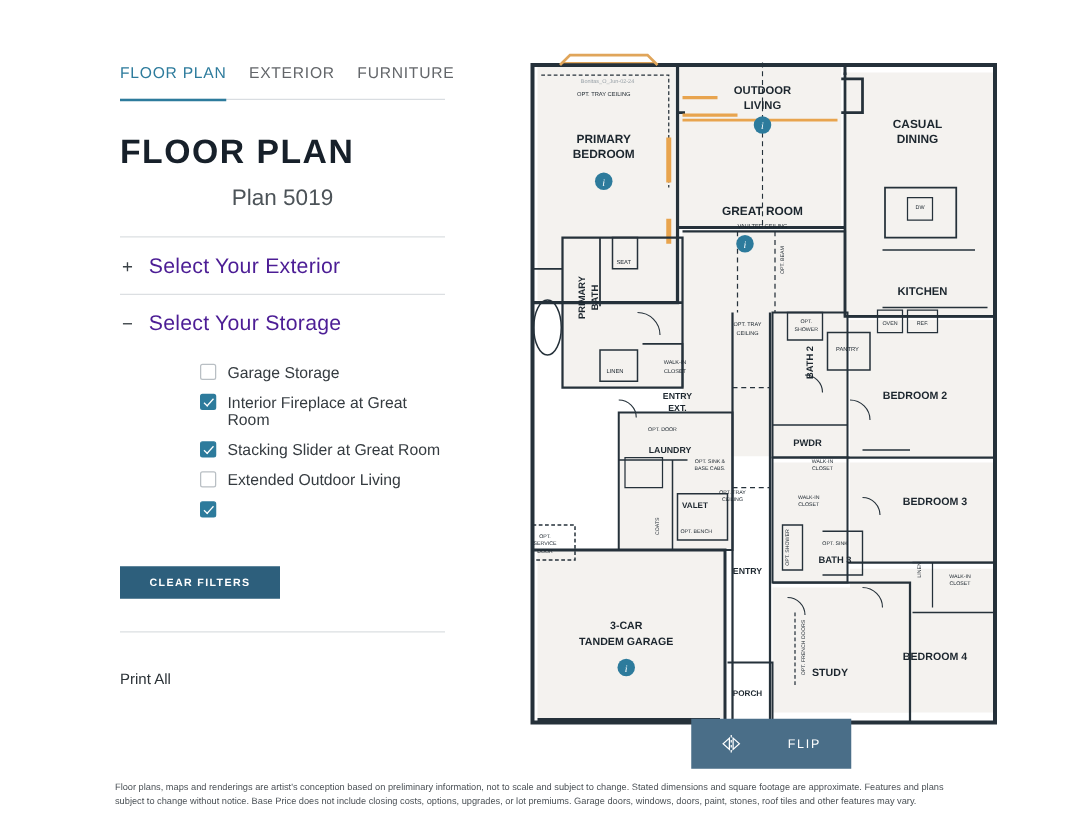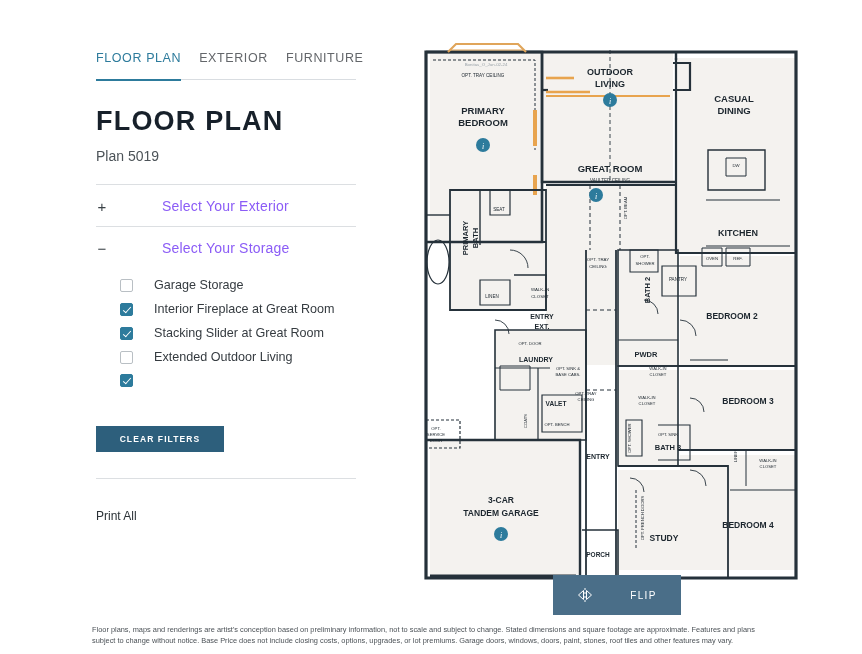--- a/index.html
+++ b/index.html
@@ -24,34 +24,34 @@
   .tab.active { color: #2d7b9c; }
   .tab.active::after {
     content: ""; position: absolute; left: 0; right: 0; bottom: -9px;
     height: 2px; background: #2d7b9c;
   }
 
   .title {
     font-size: 27px; font-weight: bold; letter-spacing: 1.2px;
     margin: 26px 0 0 0; color: #17202a;
   }
-  .subtitle { font-size: 14px; color: #4c5358; margin-top: 11px; }
+  .subtitle { font-size: 18px; color: #4c5358; margin-top: 11px; text-align: center; }
 
   .rule { height: 1px; background: #dcdfe2; margin: 20px 0 0 0; }
 
   .accordion {
     display: flex; align-items: center; gap: 11px;
     padding: 13px 0 12px 0; cursor: pointer;
   }
   .accordion + .rule { margin-top: 0; }
   .acc-sign { font-size: 15px; color: #3a4146; width: 12px; text-align: center; line-height: 1; }
-  .acc-label { font-size: 14px; color: #8b5cf6; letter-spacing: .2px; margin-left: 43px; }
+  .acc-label { font-size: 17px; color: #4c1d95; letter-spacing: .2px; }
 
   .options { margin: 10px 0 0 24px; }
-  .opt { display: flex; align-items: flex-end; gap: 21px; margin-bottom: 10px; cursor: pointer; }
+  .opt { display: flex; align-items: flex-start; gap: 9px; margin-bottom: 10px; cursor: pointer; margin-left: 40px; }
   .cb {
     width: 13px; height: 13px; border: 1px solid #b9bfc4; border-radius: 2px;
     background: #fff; flex: none; position: relative;
   }
   .cb.checked { background: #2d7b9c; border-color: #2d7b9c; }
   .cb.checked::after {
     content: ""; position: absolute; left: 4px; top: 1px;
     width: 3px; height: 7px; border: solid #fff; border-width: 0 1.6px 1.6px 0;
     transform: rotate(42deg);
   }

